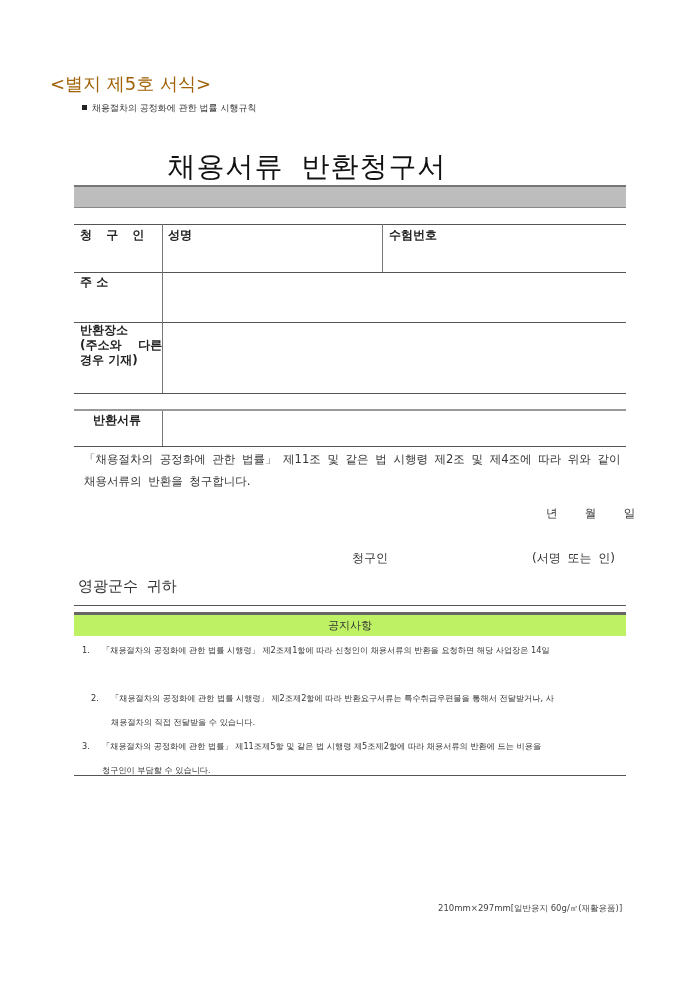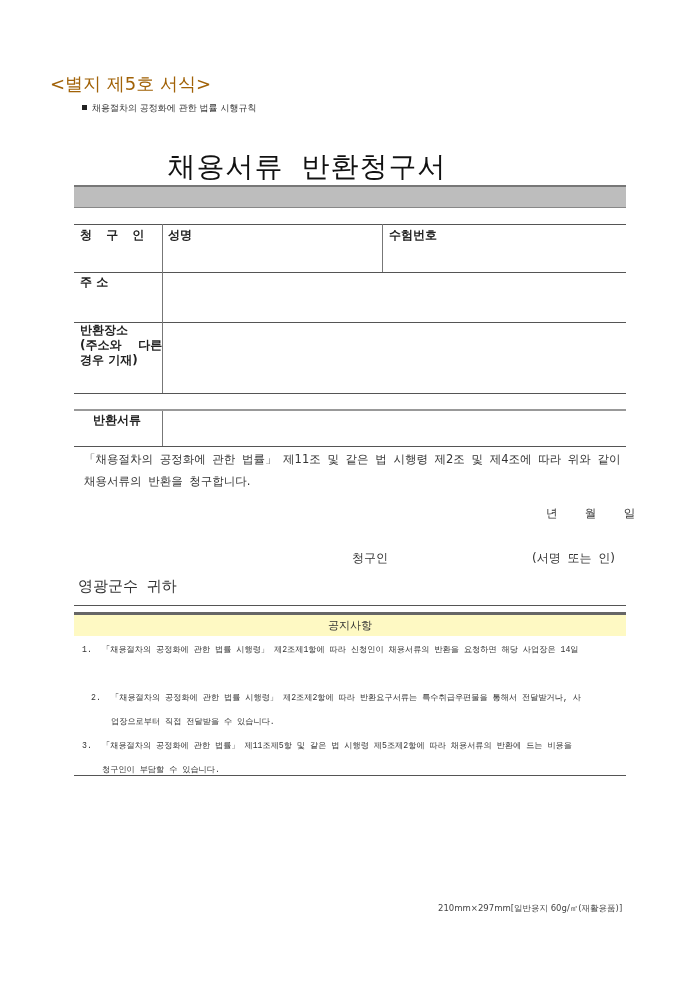--- a/index.html
+++ b/index.html
@@ -8,22 +8,22 @@
   .abs { position:absolute; }
   .form-label { left:50px; top:72px; font-size:18px; color:#a16207; }
   .law-ref { left:82px; top:102px; font-size:9px; color:#333; }
   .law-ref .bullet { display:inline-block; width:5px; height:5px; background:#222; margin-right:5px; vertical-align:middle; position:relative; top:-1px; }
   .title { left:0; width:588px; top:148px; text-align:center; font-size:28px; letter-spacing:1px; color:#111; word-spacing:8px;margin-left:13px; }
   .hline { position:absolute; left:74px; width:552px; background:#555; height:1px; }
   .grayband { position:absolute; left:74px; width:552px; top:185px; height:23px; background:#bdbdbd; border-top:2px solid #777; border-bottom:1px solid #888; box-sizing:border-box; }
   .vline { position:absolute; width:1px; background:#777; }
   .cell-label { position:absolute; font-size:12px; font-weight:bold; color:#222; }
   .body-text { position:absolute; font-size:11.5px; color:#333; line-height:22px; }
-  .notice-band { position:absolute; left:74px; width:552px; top:612px; height:24px; background:#fef9c3; border-top:3px solid #666; box-sizing:border-box; text-align:center; font-size:11px; line-height:21px; color:#333; }
-  .notice-item { position:absolute; left:82px; width:540px; font-size:8.2px; color:#333; line-height:24px;font-family:Liberation Mono, monospace; }
+  .notice-band { position:absolute; left:74px; width:552px; top:612px; height:24px; background:#bef264; border-top:3px solid #666; box-sizing:border-box; text-align:center; font-size:11px; line-height:21px; color:#333; }
+  .notice-item { position:absolute; left:82px; width:540px; font-size:8.2px; color:#333; line-height:24px; }
   .notice-item .num { display:inline-block; width:20px; }
   .notice-item .cont { padding-left:20px; display:block; }
   .paper-size { left:438px; top:903px; font-size:8.5px; color:#444; }
 </style>
 </head>
 <body>
 
 <div class="abs form-label">&lt;별지 제5호 서식&gt;</div>
 <div class="abs law-ref">
   <span class="bullet"></span><span>채용절차의 공정화에 관한 법률 시행규칙</span>
@@ -83,21 +83,21 @@
 <div class="hline" style="top:605px;"></div>
 
 <div class="notice-band">공지사항</div>
 
 <div class="notice-item" style="top:638px;">
   <div><span class="num">1.</span><span>「채용절차의 공정화에 관한 법률 시행령」  제2조제1항에 따라 신청인이 채용서류의 반환을 요청하면 해당 사업장은 14일</span></div>
 </div>
 
 <div class="notice-item" style="top:686px;margin-left:9px;">
   <div><span class="num">2.</span><span>「채용절차의 공정화에 관한 법률 시행령」  제2조제2항에 따라 반환요구서류는 특수취급우편물을 통해서 전달받거나, 사</span></div>
-  <div class="cont">업장으로부터 직접 전달받을 수 있습니다.</div>
+  <div class="cont">채용절차의 직접 전달받을 수 있습니다.</div>
 </div>
 
 <div class="notice-item" style="top:734px;">
   <div><span class="num">3.</span><span>「채용절차의 공정화에 관한 법률」  제11조제5항 및 같은 법 시행령 제5조제2항에 따라 채용서류의 반환에 드는 비용을</span></div>
   <div class="cont">청구인이 부담할 수 있습니다.</div>
 </div>
 
 <div class="hline" style="top:775px;"></div>
 
 <div class="abs paper-size">210mm×297mm[일반용지 60g/㎡(재활용품)]</div>

